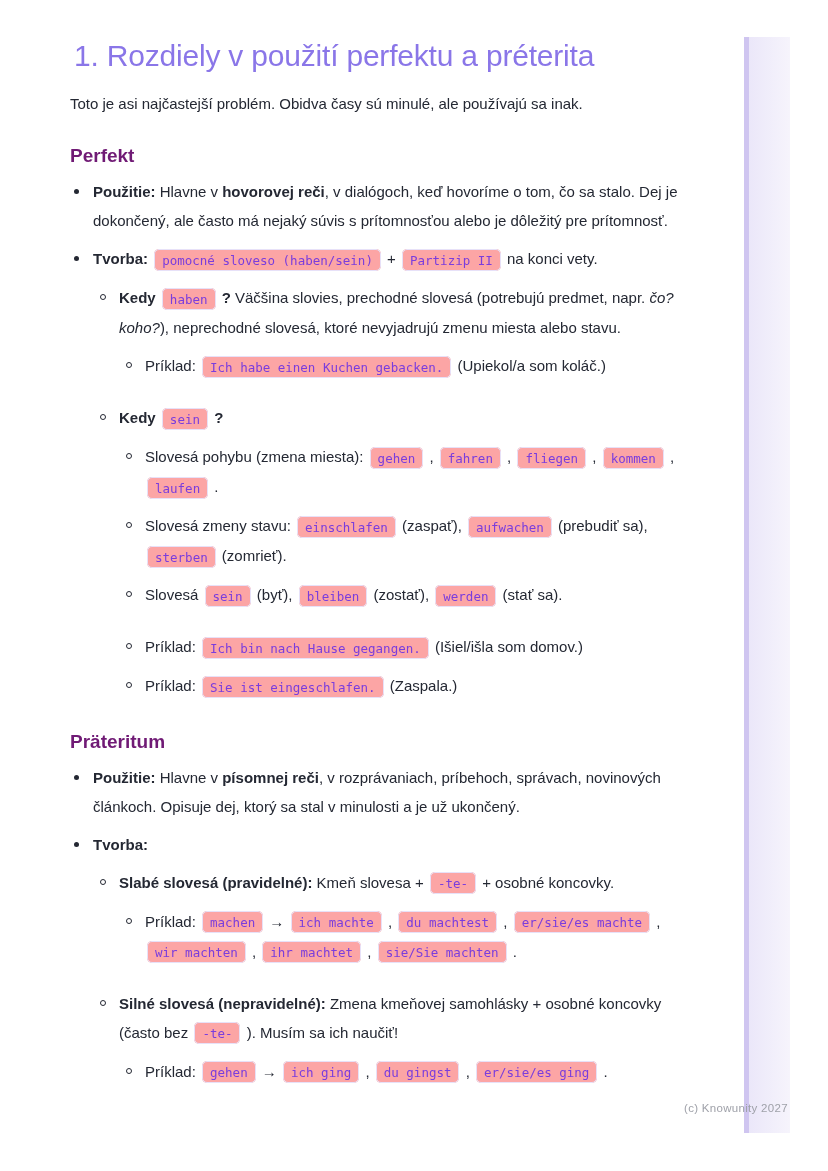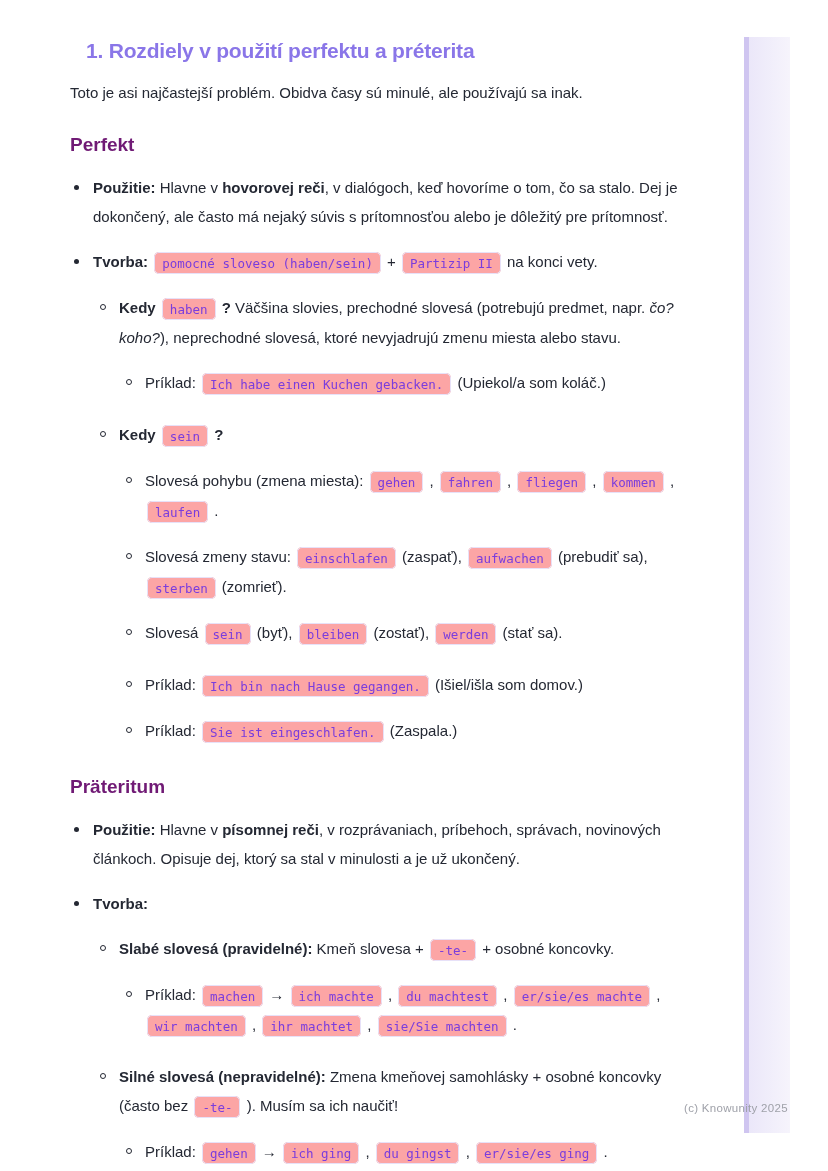--- a/index.html
+++ b/index.html
@@ -3,29 +3,29 @@
 <meta charset="utf-8">
 <style>
   html,body{margin:0;padding:0;}
   body{
     width:828px;height:1171px;position:relative;overflow:hidden;
     background:#ffffff;color:#242833;
     font-family:"Liberation Sans",sans-serif;
   }
   .content{position:absolute;left:70px;top:0;width:624px;z-index:0;}
   .doc-title{
-    margin:38px 16px 0;font-size:21px;line-height:1.2;font-weight:700;
+    margin:38px 4px 0;font-size:30px;line-height:1.2;font-weight:400;
     color:#8a76e8;letter-spacing:-0.2px;
   }
   .intro{margin:18px 0 8px;font-size:15px;line-height:1.55;}
   .section-heading{margin:30px 0 0;font-size:19px;line-height:1.2;font-weight:600;color:#701a75;}
   ul{list-style:none;margin:0;padding:0;font-size:15px;}
   ul.lvl1{margin-top:6px;}
   ul.sub{margin-left:3px;}
-  li{position:relative;padding-left:23px;line-height:29px;margin-top:16px;}
+  li{position:relative;padding-left:23px;line-height:29px;margin-top:9px;}
   li.gap{margin-top:22px;}
   li.b-disc::before{
     content:"";position:absolute;left:4px;top:12px;width:5px;height:5px;
     border-radius:50%;background:#242833;
   }
   li.b-circ::before{
     content:"";position:absolute;left:4px;top:11px;width:4px;height:4px;
     border-radius:50%;border:1.4px solid #242833;background:transparent;
   }
   .bold-run{font-weight:700;}
@@ -122,13 +122,13 @@
           </ul>
         </li>
       </ul>
     </li>
   </ul>
 
 </div>
 
 <div class="edge-bar"></div>
 
-<div class="copyright">(c) Knowunity 2025</div>
+<div class="copyright">(c) Knowunity 2027</div>
 
 </body></html>

